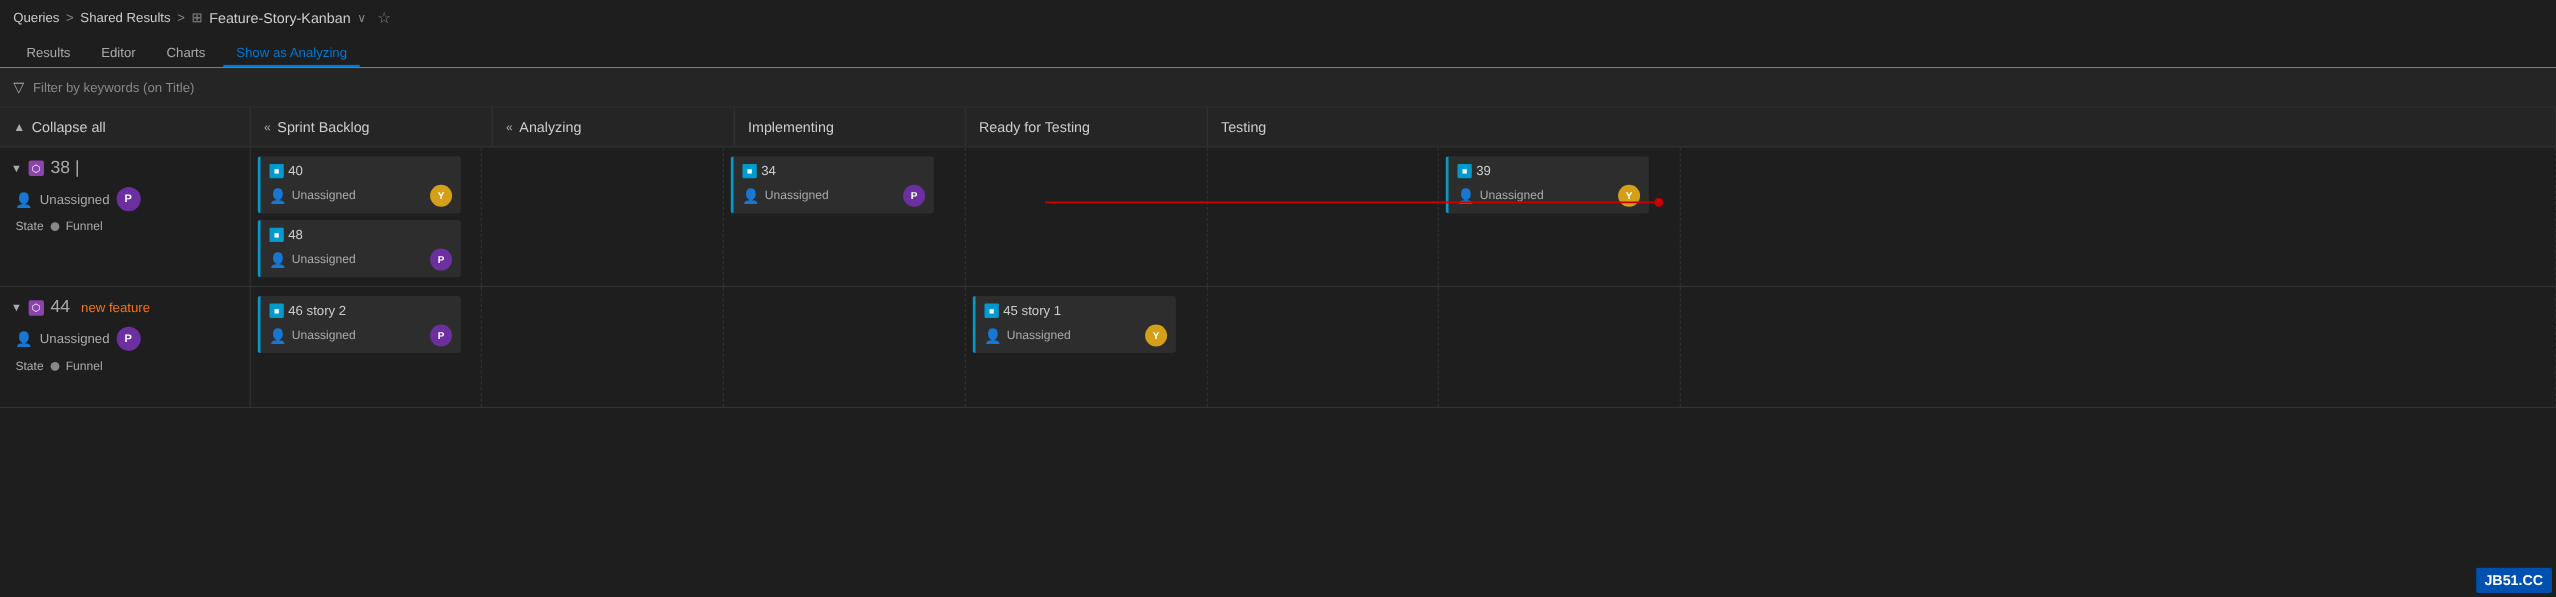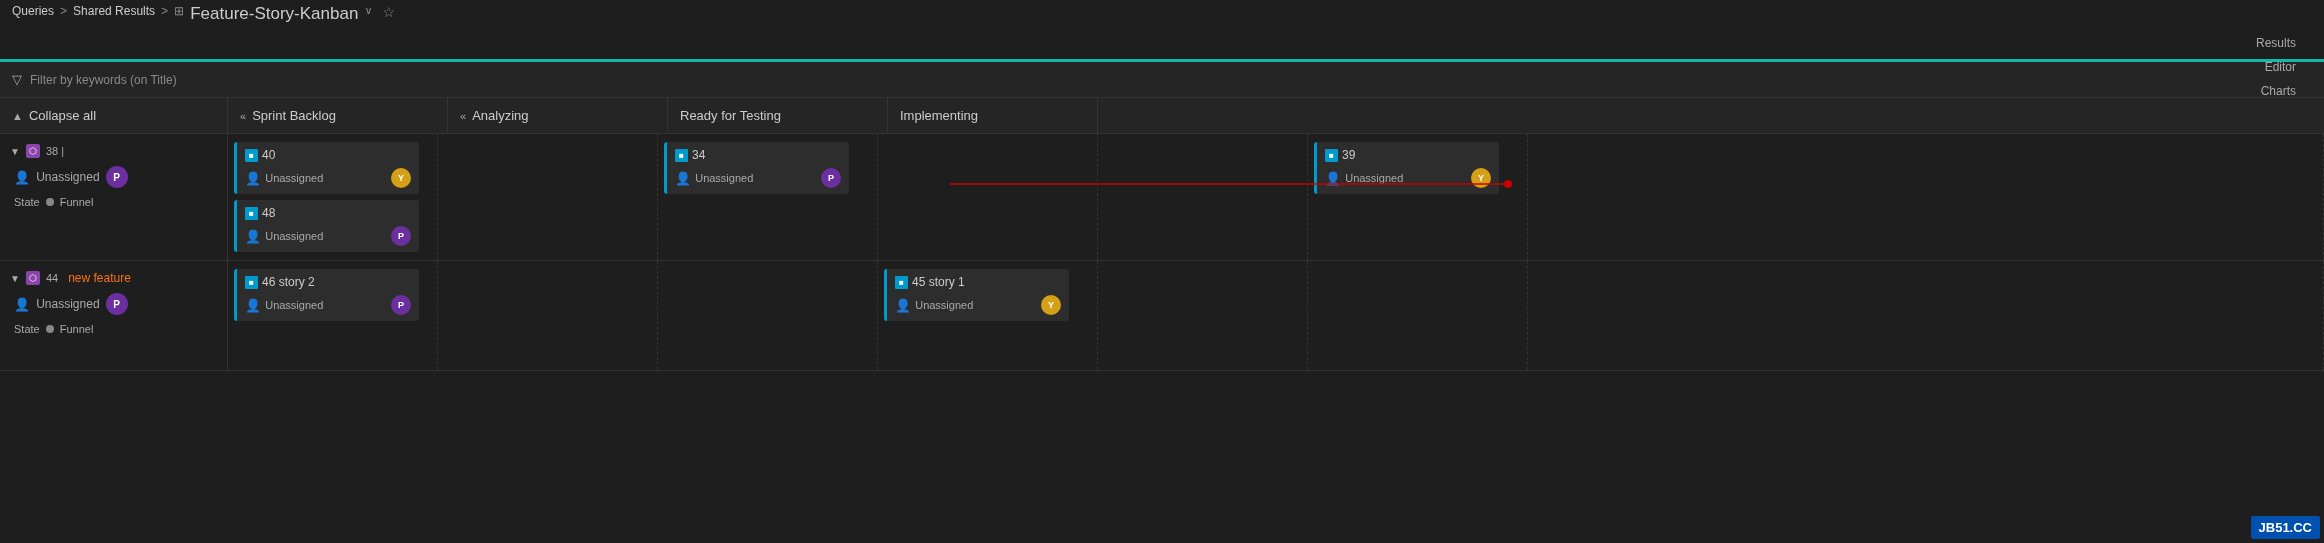--- a/index.html
+++ b/index.html
@@ -9,37 +9,37 @@
       font-family: 'Segoe UI', sans-serif;
       font-size: 12px;
       width: 2324px;
       height: 543px;
       overflow: hidden;
     }
 
     
     .breadcrumb-bar {
       display: flex;
-      align-items: flex-start;
-      padding: 4px 12px;
+      align-items: center;
+      padding: 16px 12px;
       background: #1e1e1e;
       height: 32px;
       gap: 6px;
     }
     .breadcrumb-item {
       color: #cccccc;
       font-size: 12px;
     }
     .breadcrumb-sep {
       color: #888;
       font-size: 12px;
     }
     .breadcrumb-title {
       color: #cccccc;
-      font-size: 17px;
+      font-size: 13px;
       font-weight: 500;
     }
     .breadcrumb-chevron {
       color: #888;
       font-size: 11px;
       cursor: pointer;
     }
     .breadcrumb-star {
       color: #888;
       font-size: 14px;
@@ -51,22 +51,21 @@
       font-size: 12px;
     }
 
     
     .tab-bar {
       display: flex;
       align-items: flex-end;
       background: #1e1e1e;
       padding: 0 12px;
       height: 30px;
-      border-bottom: 3px solid #14b8a6;
-      flex-direction: column;
+      border-bottom: 1px solid #14b8a6;
     }
     .tab {
       padding: 4px 12px;
       font-size: 12px;
       color: #aaa;
       cursor: pointer;
       border-bottom: 2px solid transparent;
       margin-right: 4px;
     }
     .tab.active {
@@ -180,21 +179,21 @@
       color: white;
       flex-shrink: 0;
     }
     .row-title {
       color: #f97316;
       font-size: 12px;
       font-weight: 500;
     }
     .row-id {
       color: #aaa;
-      font-size: 11px;
+      font-size: 16px;
     }
     .row-meta {
       display: flex;
       align-items: center;
       gap: 6px;
       padding: 2px 4px;
     }
     .row-meta-icon {
       color: #aaa;
       font-size: 13px;
@@ -358,25 +357,28 @@
       <span>Collapse all</span>
     </div>
     <div class="col-header sprint-backlog">
       <span style="font-size:11px;color:#aaa;">«</span>
       <span>Sprint Backlog</span>
     </div>
     <div class="col-header analyzing">
       <span style="font-size:11px;color:#aaa;">«</span>
       <span>Analyzing</span>
     </div>
+    <div class="col-header implementing">
+      <span>Implementing</span>
+    </div>
     <div class="col-header ready-testing">
       <span>Ready for Testing</span>
     </div>
-    <div class="col-header implementing">
-      <span>Implementing</span>
+    <div class="col-header testing">
+      <span>Testing</span>
     </div>
   </div>
 
   <div class="board-rows">
 
     <div class="board-row" style="position:relative; min-height:120px;">
 
       <svg style="position:absolute;top:0;left:0;width:100%;height:100%;pointer-events:none;overflow:visible;z-index:10;">
 
         <line x1="950" y1="50" x2="1508" y2="50" stroke="#cc0000" stroke-width="1.5" stroke-dasharray="none"></line>

